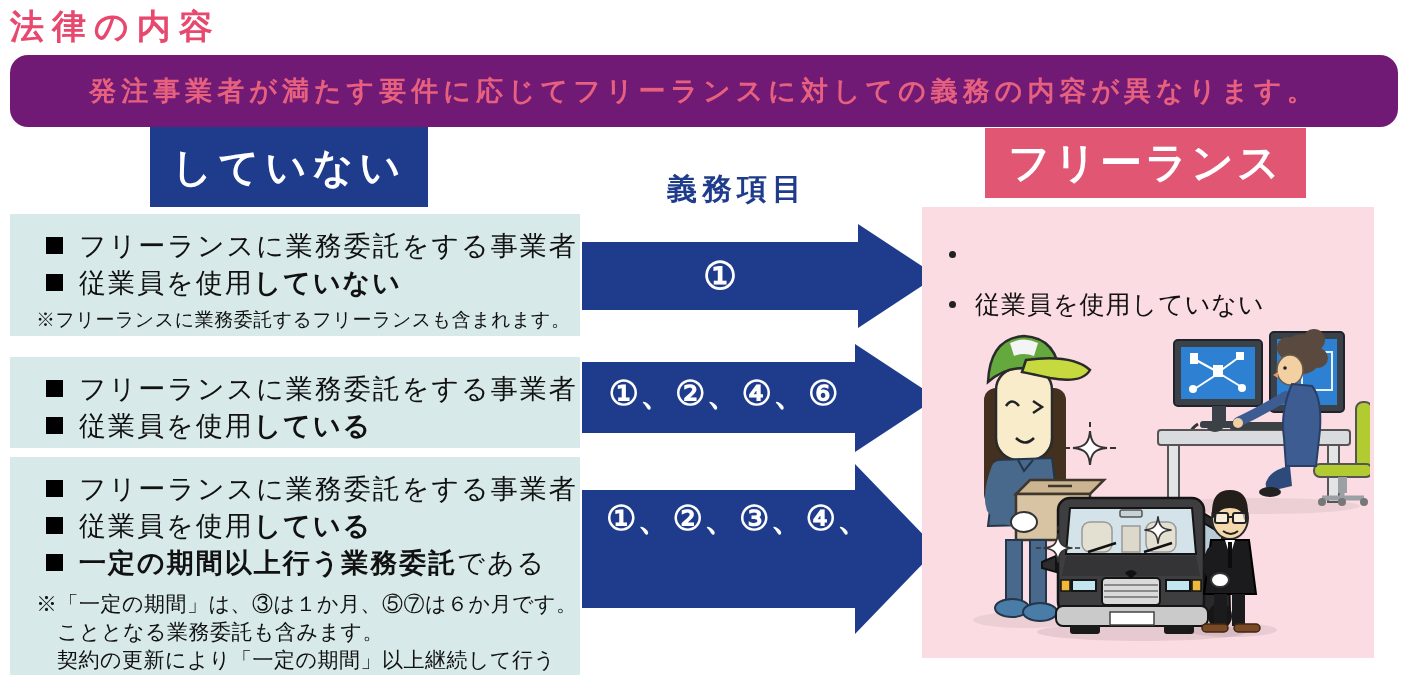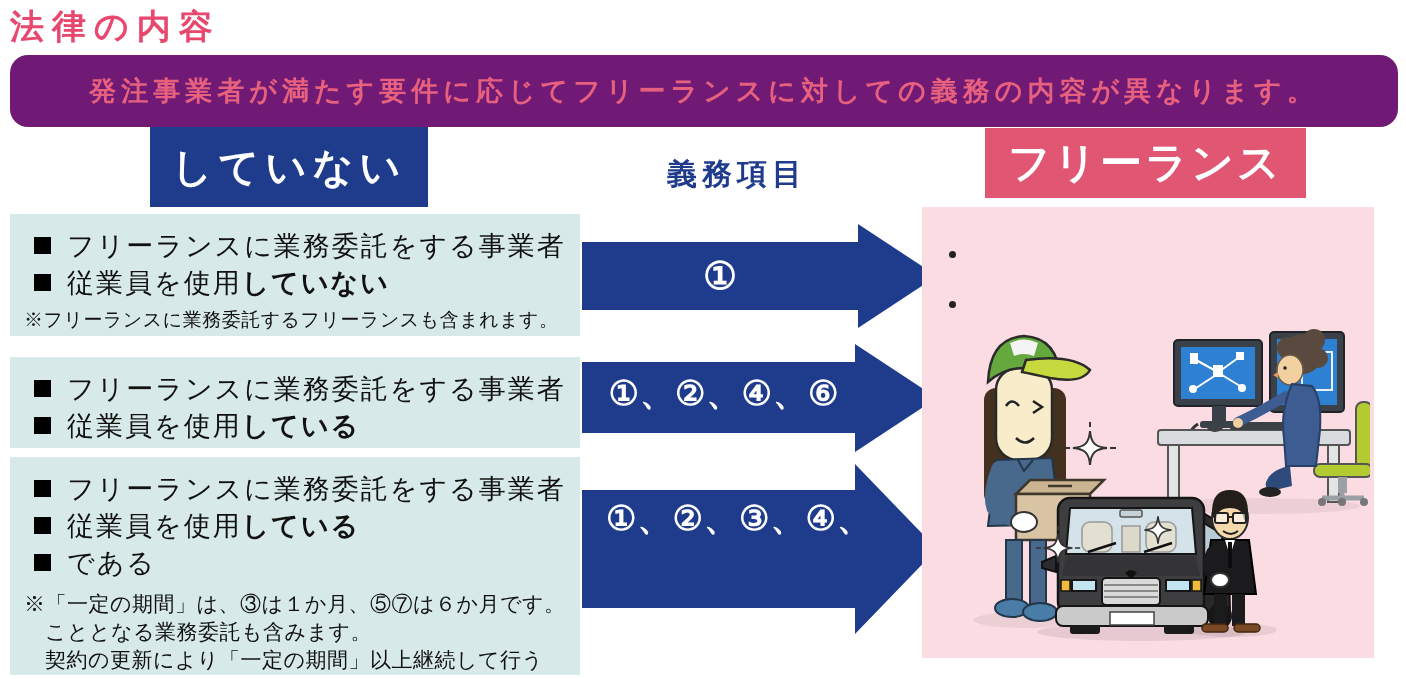--- a/index.html
+++ b/index.html
@@ -8,25 +8,25 @@
     font-family:Liberation Serif, serif;color:#111;
   }
   .abs{position:absolute;}
   
   .page-title{left:10px;top:4px;font-size:34px;font-weight:bold;color:#e8476e;letter-spacing:8px;}
   .banner{left:10px;top:55px;width:1388px;height:72px;background:#701a75;display:flex;align-items:center;justify-content:center;border-radius:18px;}
   .banner-text{font-size:27px;font-weight:bold;color:#e7607e;letter-spacing:5px;white-space:nowrap;}
   
   .hdr-orderer{left:150px;top:127px;width:278px;height:80px;background:#1f3c8c;color:#fff;
     display:flex;align-items:center;justify-content:center;font-size:40px;font-weight:bold;letter-spacing:6px;}
-  .hdr-obligations{left:597px;top:154px;width:280px;text-align:center;font-size:30px;font-weight:bold;color:#1f3c8c;letter-spacing:5px;}
+  .hdr-obligations{left:597px;top:169px;width:280px;text-align:center;font-size:30px;font-weight:bold;color:#1f3c8c;letter-spacing:5px;}
   .hdr-freelance{left:985px;top:128px;width:321px;height:70px;background:#e05673;color:#fff;
     display:flex;align-items:center;justify-content:center;font-size:42px;font-weight:bold;letter-spacing:3px;}
   
-  .obox{left:10px;width:570px;background:#d7eae9;box-sizing:border-box;padding:13px 0 0 0;}
+  .obox{left:10px;width:570px;background:#d7eae9;box-sizing:border-box;padding:13px 0 0 12px;}
   .obox1{top:214px;height:122px;}
   .obox2{top:357px;height:91px;}
   .obox3{top:457px;height:218px;}
   .obox-item{display:flex;align-items:center;height:37px;font-size:27px;letter-spacing:2px;white-space:nowrap;}
   .sq{width:17px;height:17px;background:#000;flex:0 0 auto;margin:0 16px 0 24px;}
   .obox-note{margin:6px 0 2px 14px;font-size:19px;letter-spacing:0.5px;white-space:nowrap;}
   .obox-note3{margin:9px 0 12px 14px;font-size:21px;line-height:28px;letter-spacing:0.5px;white-space:nowrap;}
   .obox-note3 .ind{margin-left:21px;}
   
   .arrow-svg{overflow:visible;}
@@ -94,20 +94,21 @@
     </div>
     <div class="obox-item">
       <span class="sq"></span>
       <span>従業員を使用</span>
         <b>している</b>
         <span></span>
     </div>
     <div class="obox-item">
       <span class="sq"></span>
       <span></span>
+        <b>一定の期間以上行う業務委託</b>
         <span>である</span>
     </div>
     <div class="obox-note3">
       <div>※「一定の期間」は、③は１か月、⑤⑦は６か月です。</div>
       <div class="ind">こととなる業務委託も含みます。</div>
       <div class="ind">契約の更新により「一定の期間」以上継続して行う</div>
     </div>
   </div>
 
   <svg class="abs arrow-svg" style="left:582px;top:224px;" width="356" height="104" viewBox="0 0 356 104">
@@ -125,20 +126,21 @@
   <div class="abs arrow-label al3">
     <div>①、②、③、④、</div>
   </div>
 
   <div class="abs fbox">
     <div class="fbox-item">
       <span class="dot"></span>
     </div>
     <div class="fbox-item">
       <span class="dot"></span>
+      <span>従業員を使用していない</span>
     </div>
   </div>
 
   <svg class="abs" style="left:930px;top:326px;" width="440" height="330" viewBox="0 0 440 330">
 
     <g>
       <ellipse cx="330" cy="180" rx="100" ry="8" fill="rgba(0,0,0,0.06)"></ellipse>
 
       <rect x="238" y="118" width="11" height="58" fill="#e2e4e6" stroke="#555" stroke-width="2"></rect>
       <rect x="398" y="118" width="11" height="58" fill="#e2e4e6" stroke="#555" stroke-width="2"></rect>

